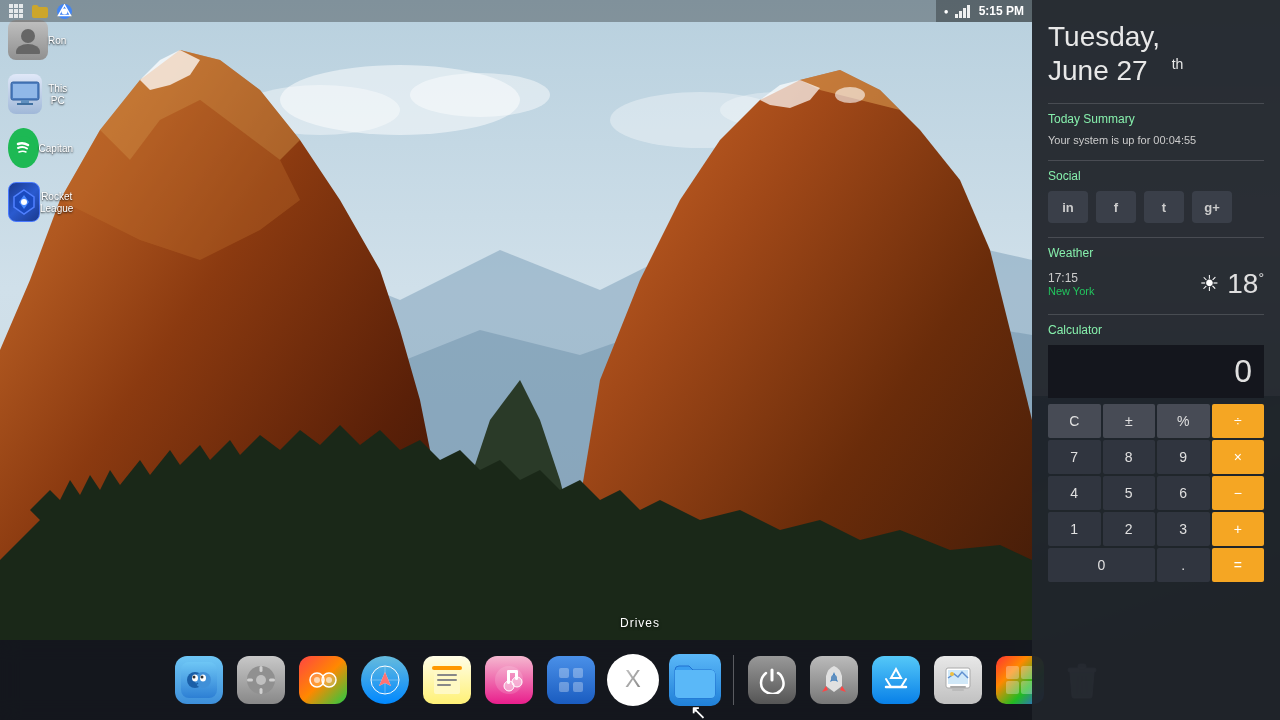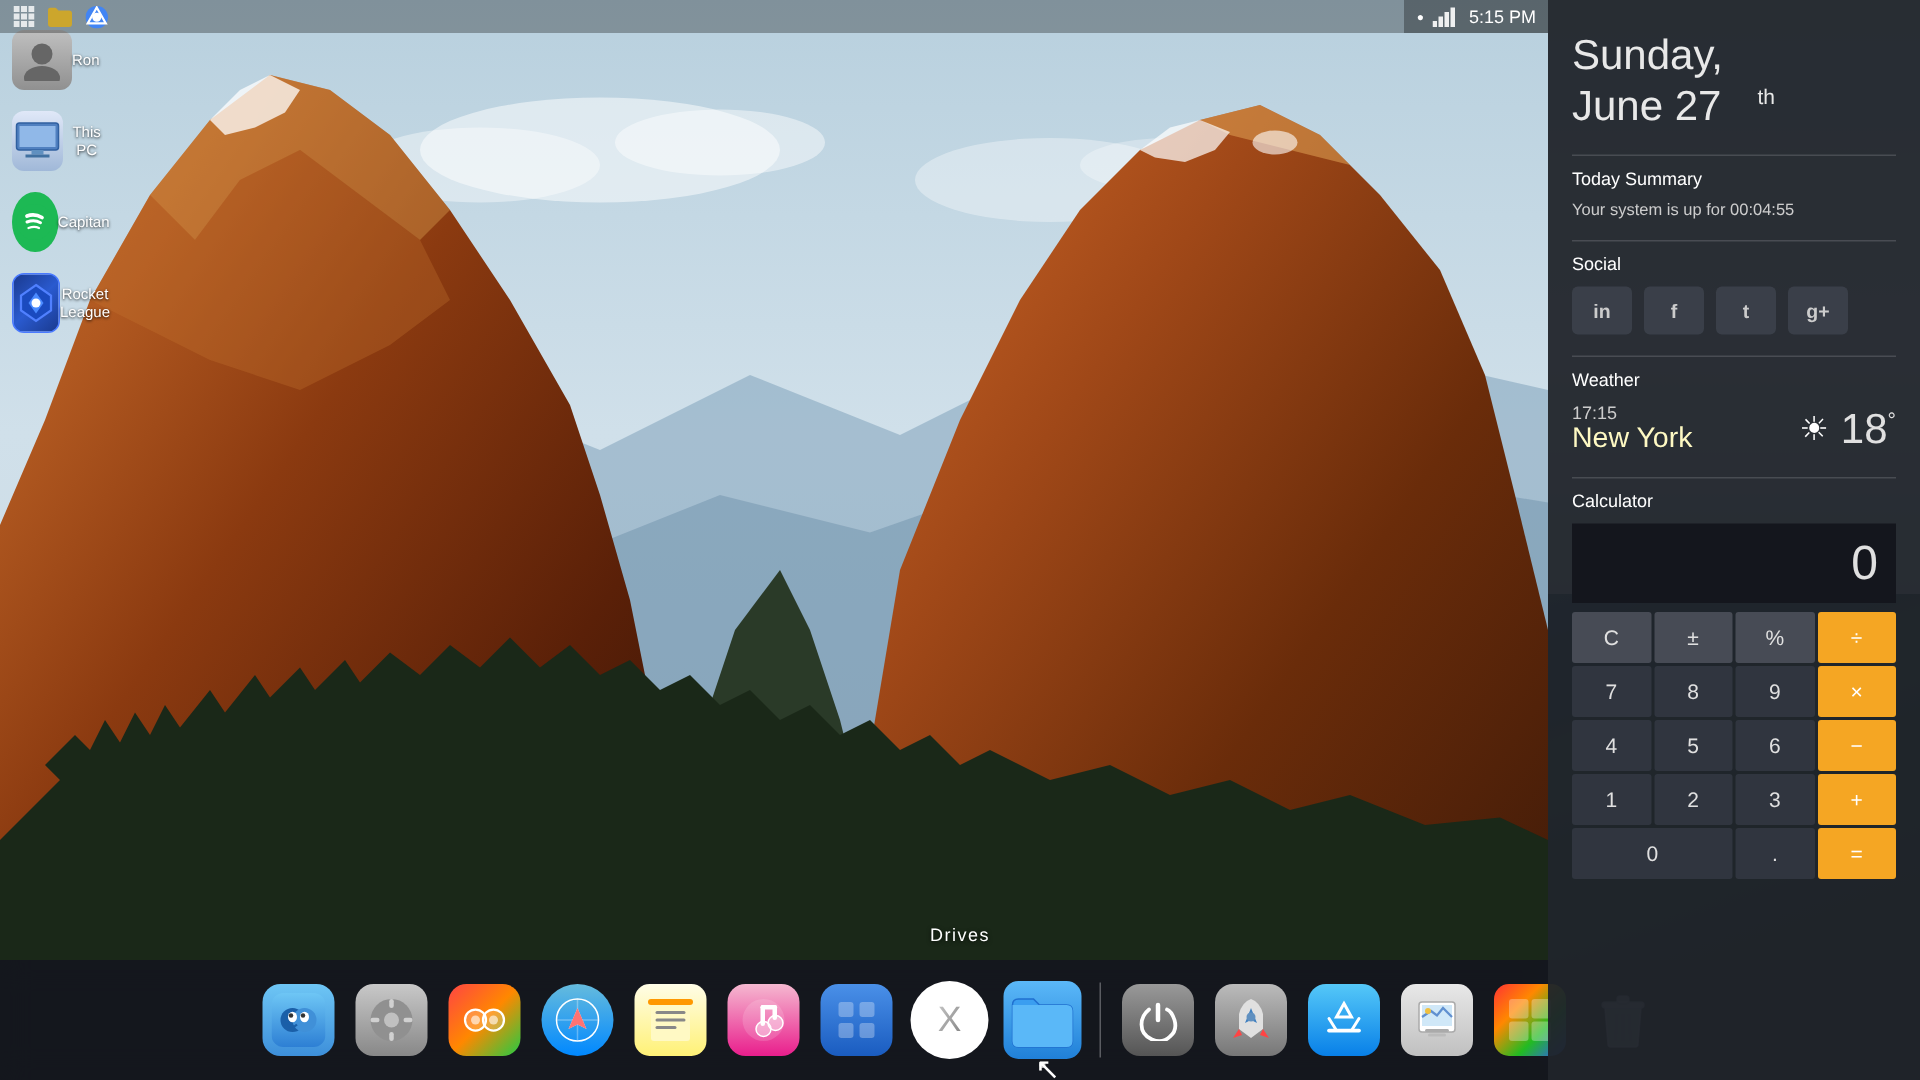--- a/index.html
+++ b/index.html
@@ -188,21 +188,21 @@
       vertical-align: super;
       margin-left: 24px;
     }
 
     .panel-section {
       margin-bottom: 14px;
     }
 
     .panel-section-title {
       font-size: 12px;
-      color: #ffffff;
+      color: #86efac;
       margin-bottom: 8px;
       font-weight: 500;
     }
 
     .panel-divider {
       height: 1px;
       background: rgba(255,255,255,0.15);
       margin-bottom: 8px;
     }
 
@@ -243,22 +243,22 @@
       display: flex;
       flex-direction: column;
     }
 
     .weather-time {
       font-size: 12px;
       color: #ccc;
     }
 
     .weather-location {
-      font-size: 19px;
-      color: #fef9c3;
+      font-size: 11px;
+      color: #22c55e;
     }
 
     .weather-right {
       display: flex;
       align-items: center;
       gap: 8px;
     }
 
     .weather-sun {
       font-size: 22px;
@@ -506,21 +506,21 @@
   </div>
 
   <div id="topbar-right">
     <span style="font-size:8px; color:white;">●</span>
     <svg width="18" height="14" viewBox="0 0 18 14">
       <rect x="0" y="10" width="3" height="4" fill="white" opacity="0.9"></rect>
       <rect x="4" y="7" width="3" height="7" fill="white" opacity="0.9"></rect>
       <rect x="8" y="4" width="3" height="10" fill="white" opacity="0.9"></rect>
       <rect x="12" y="1" width="3" height="13" fill="white" opacity="0.9"></rect>
     </svg>
-    <span style="color:white; font-size:12px; font-weight:400;text-align:center;">5:15 PM</span>
+    <span style="color:white; font-size:12px; font-weight:700;text-align:center;">5:15 PM</span>
   </div>
 
   <div class="desktop-icons">
 
     <div class="desktop-icon">
       <div class="icon-img" style="background: linear-gradient(180deg, #c0c0c0 0%, #909090 100%); border-radius:8px;">
         <svg width="28" height="28" viewBox="0 0 28 28">
           <circle cx="14" cy="10" r="7" fill="#666"></circle>
           <ellipse cx="14" cy="26" rx="12" ry="8" fill="#666"></ellipse>
         </svg>
@@ -765,21 +765,21 @@
           </svg>
         </div>
       </div>
 
     </div>
   </div>
 
   <div id="right-panel">
 
     <div class="panel-date">
-      <div>Sunday,</div>
+      <div>Tuesday,</div>
       <div>
         <span>June 27</span><sup style="font-size:14px;">th</sup>
       </div>
     </div>
 
     <div class="panel-divider"></div>
 
     <div class="panel-section">
       <div class="panel-section-title">Today Summary</div>
       <div class="panel-uptime">Your system is up for 00:04:55</div>

